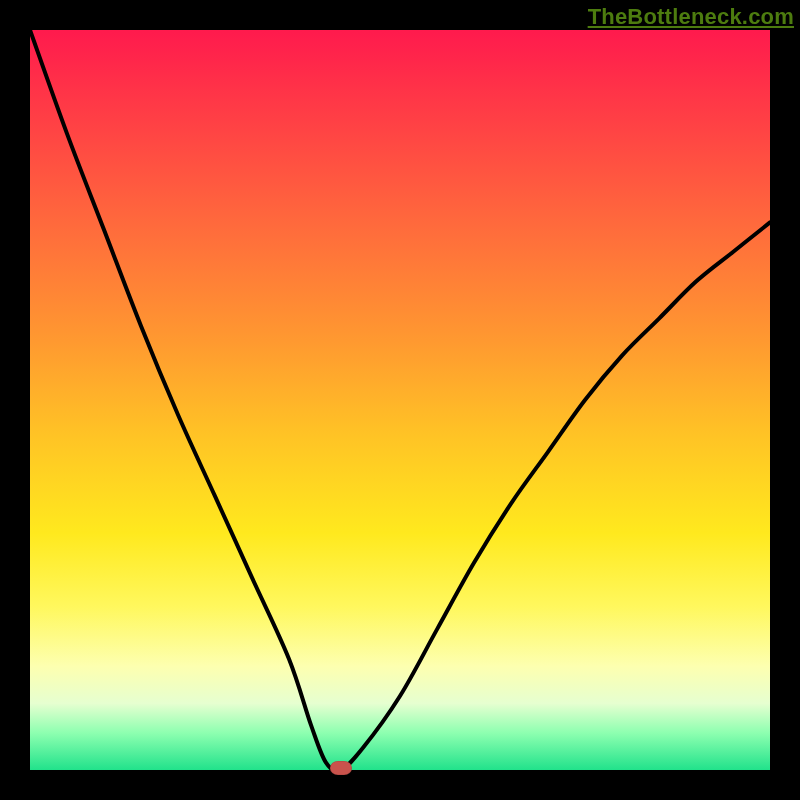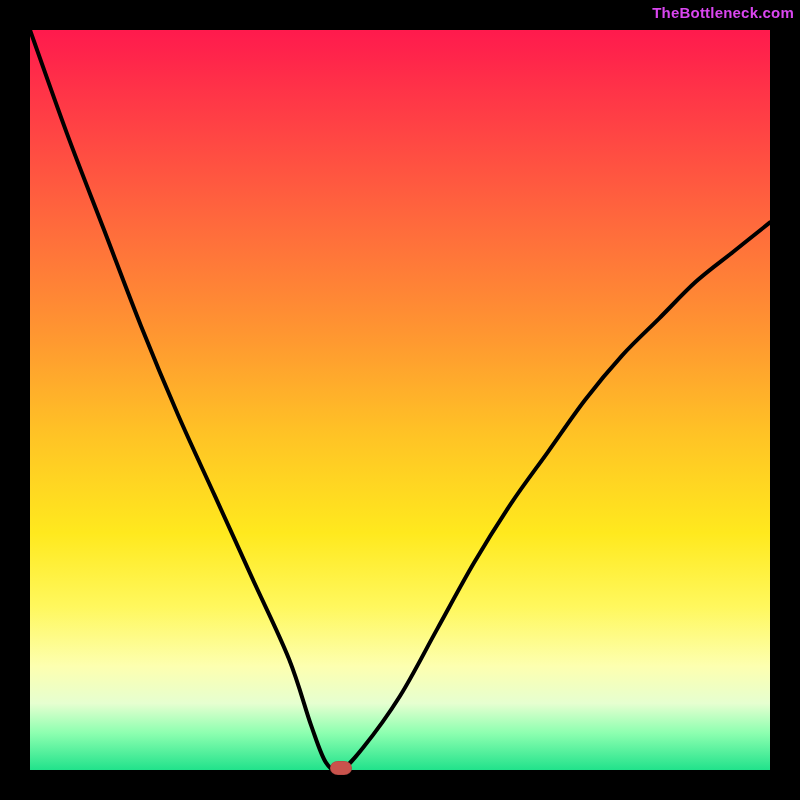--- a/index.html
+++ b/index.html
@@ -37,25 +37,26 @@
       #fdffb0 86%,
       #e6ffd0 91%,
       #8dffb0 95%,
       #21e28b 100%
     );
   }
   .watermark {
     position: absolute;
     top: 4px;
     right: 6px;
-    color: #d946ef;
-    font-size: 15px;
+    color: #4d7c0f;
+    font-size: 22px;
     font-weight: 600;
     letter-spacing: 0.2px;
     user-select: none;
+    text-decoration: underline;
   }
   svg.curve {
     position: absolute;
     top: 0;
     left: 0;
     width: 740px;
     height: 740px;
   }
   .marker {
     position: absolute;

